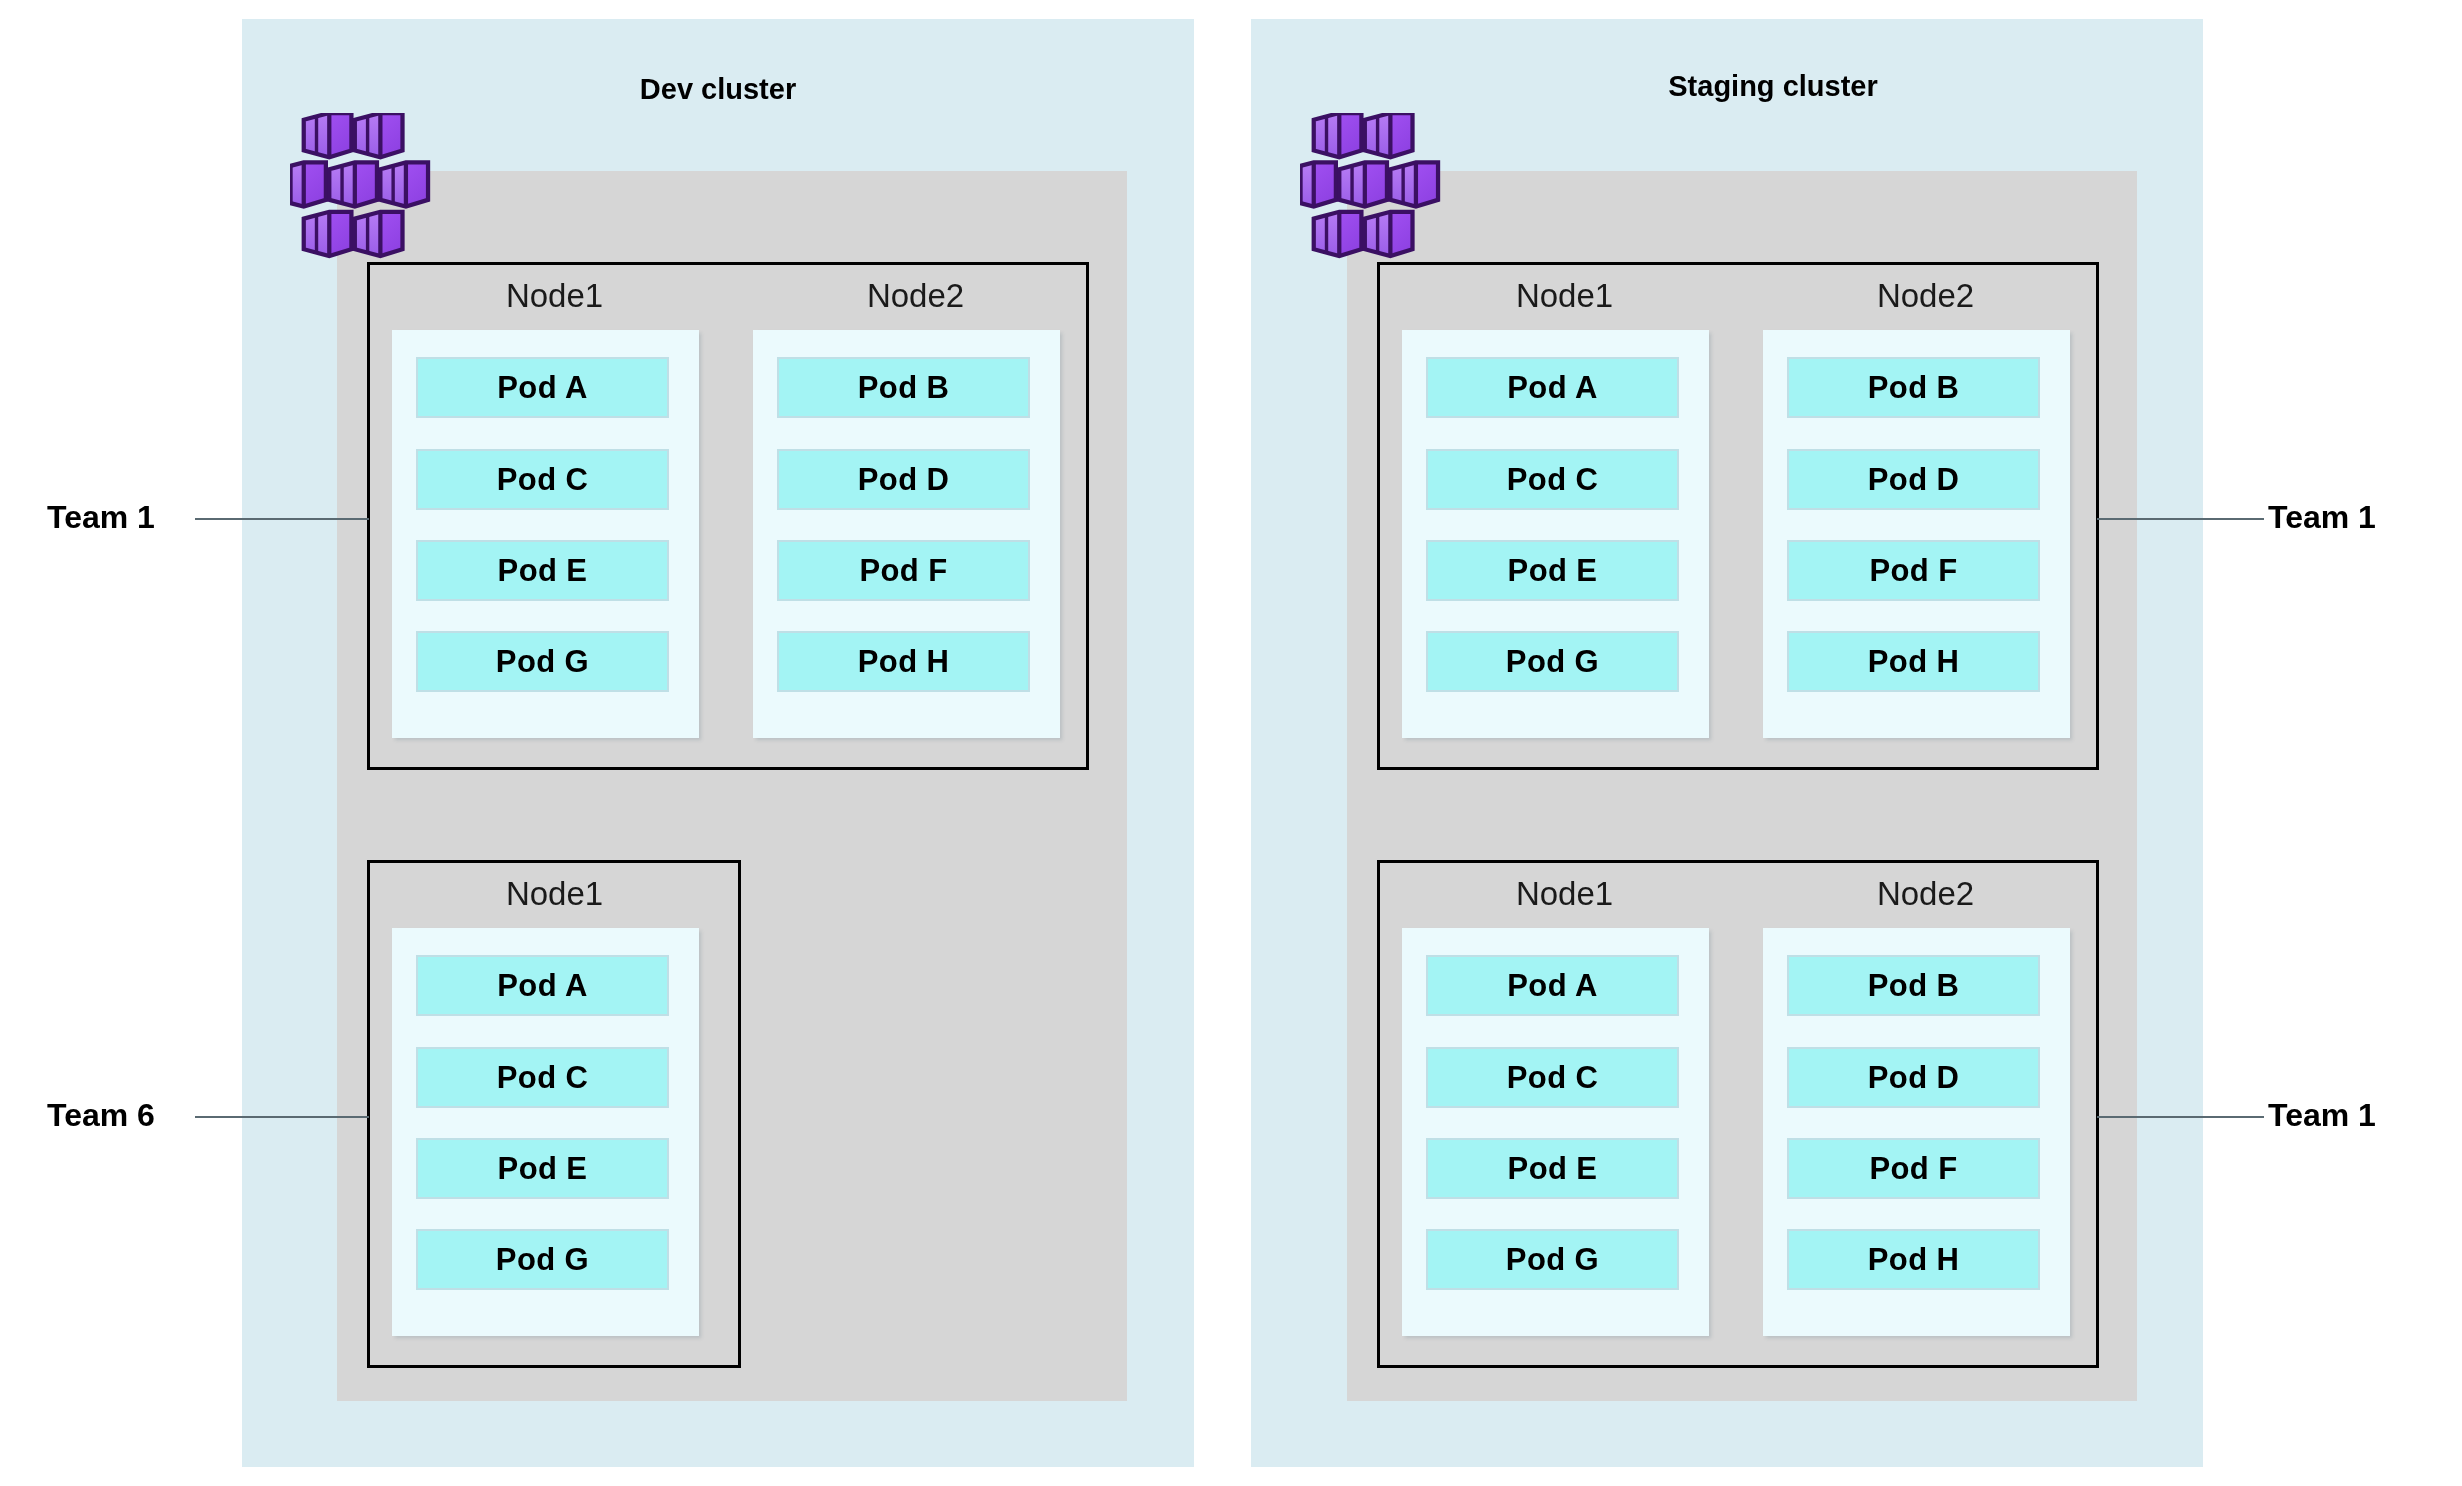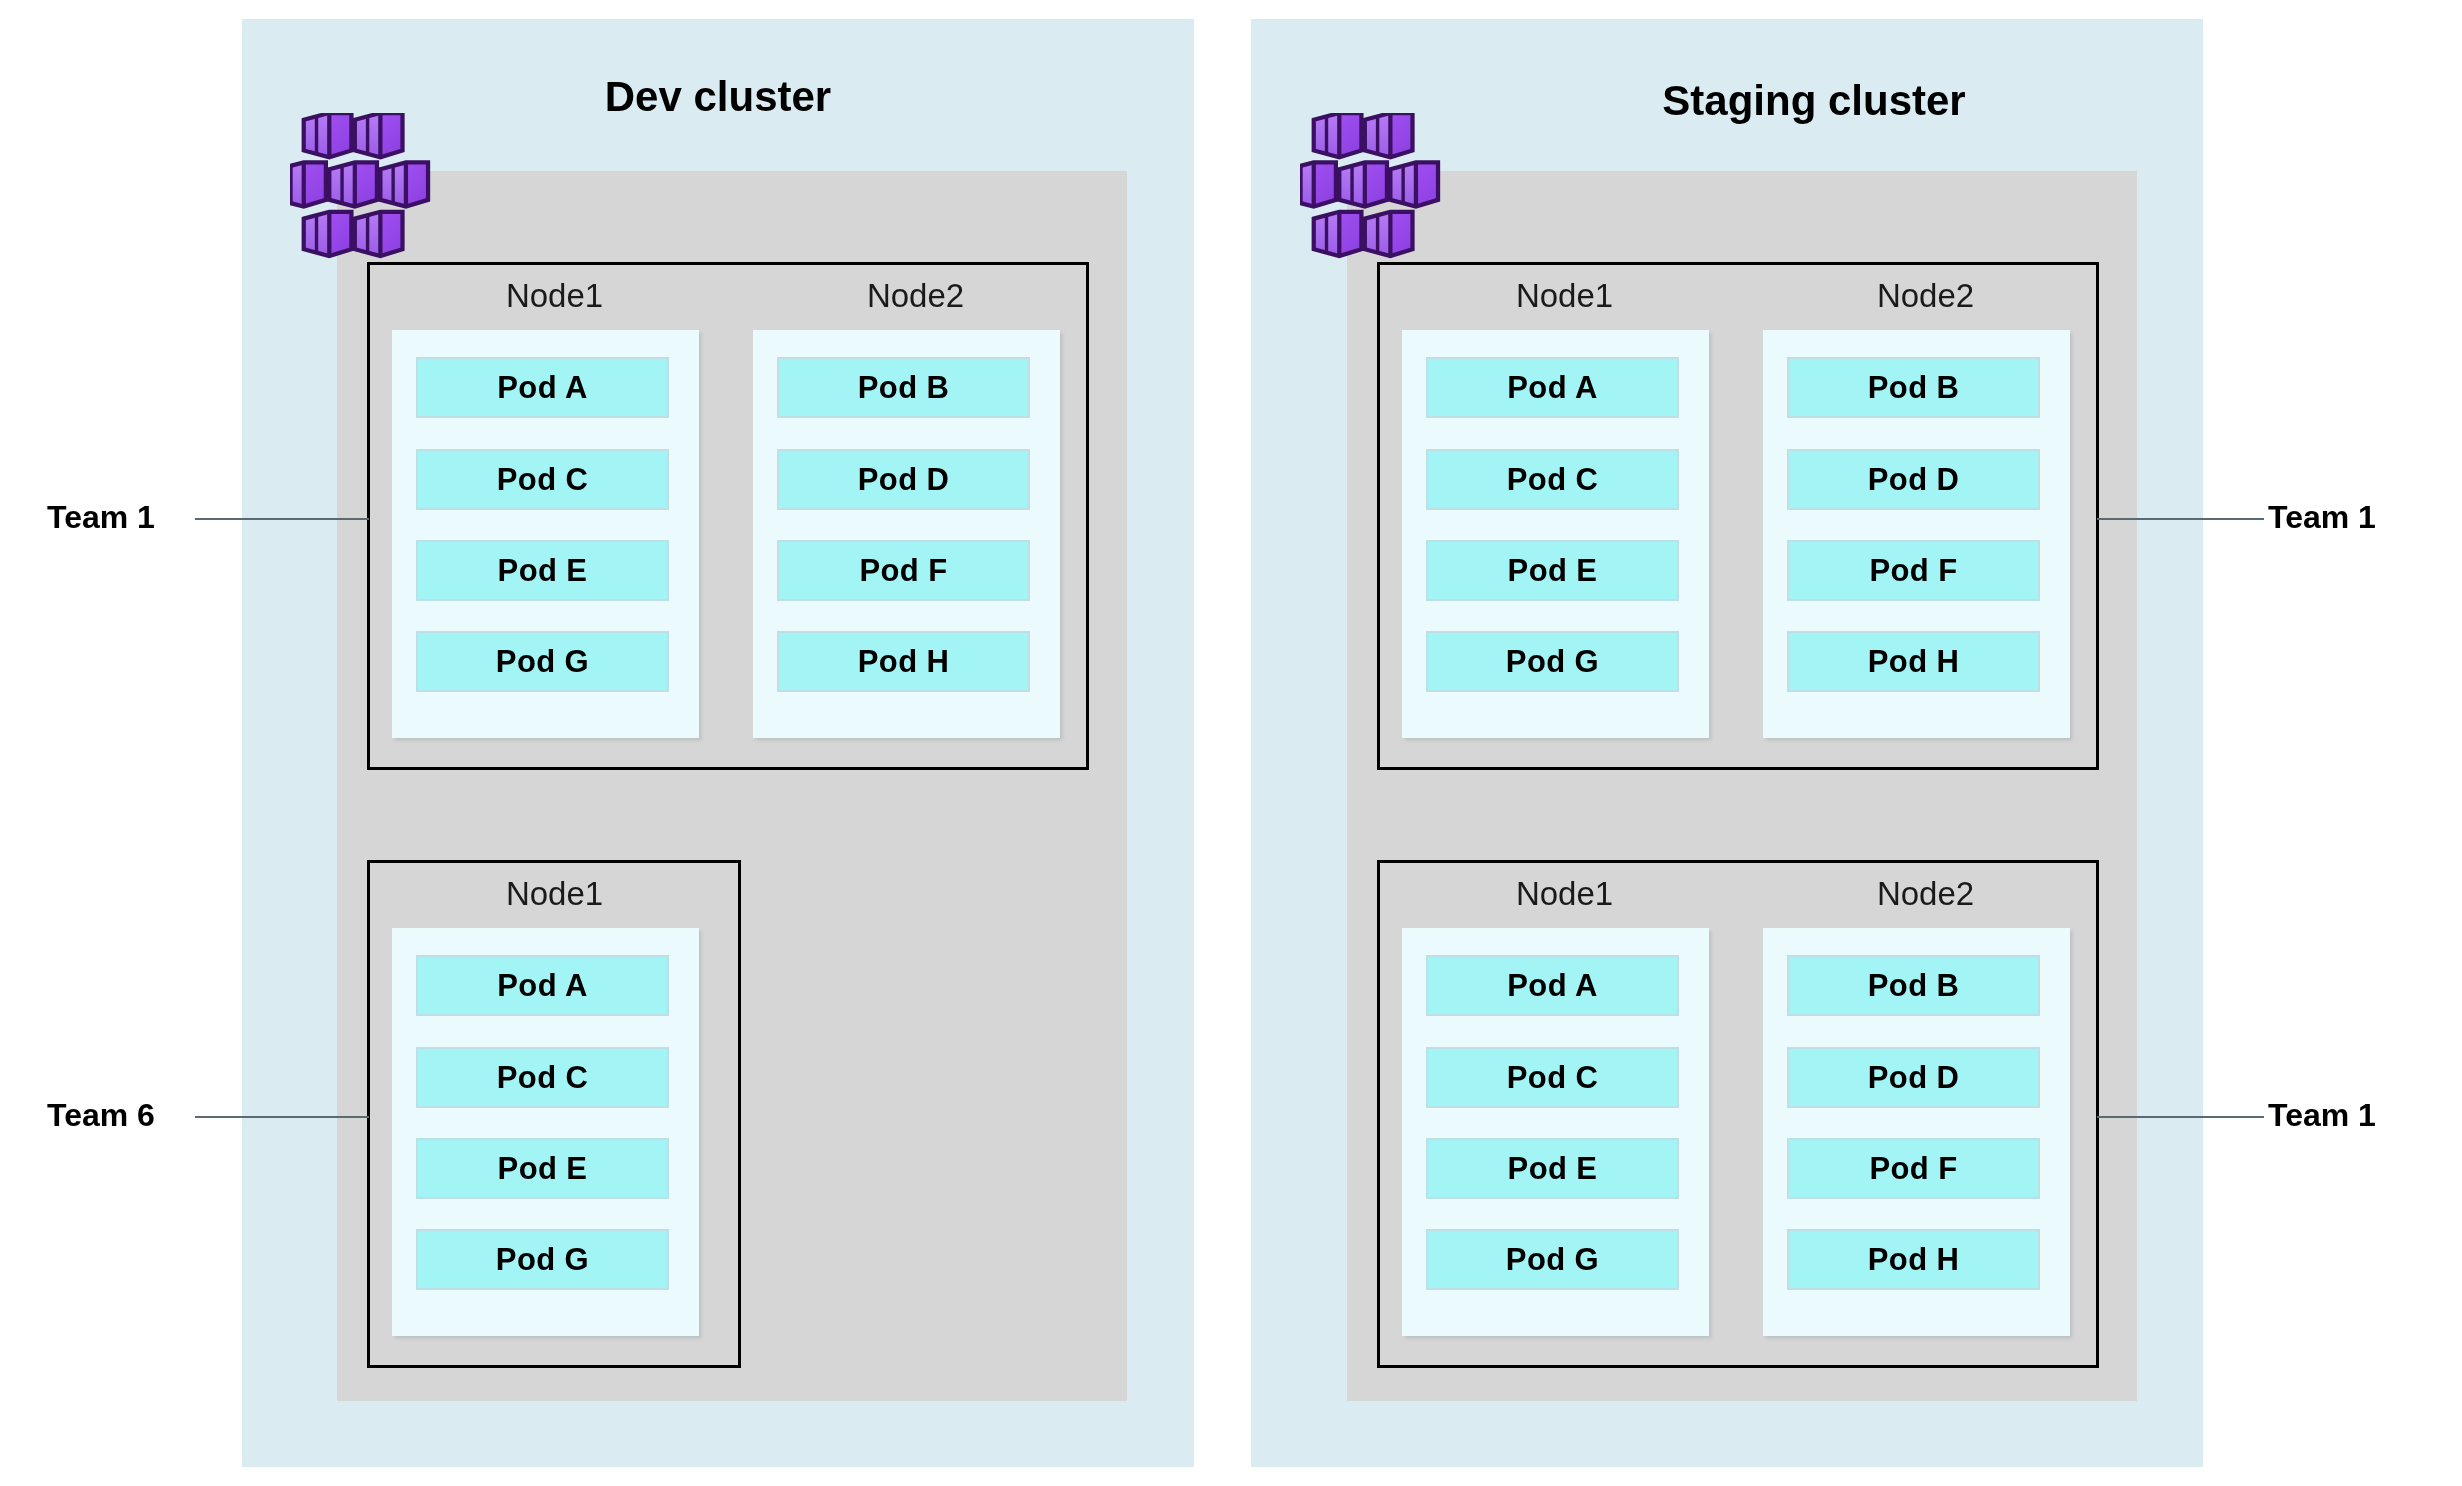--- a/index.html
+++ b/index.html
@@ -21,21 +21,21 @@
 
   
   .cluster-panel {
     position: absolute;
     background: #daecf2;
   }
   .cluster-title {
     position: absolute;
     text-align: center;
     font-weight: bold;
-    font-size: 42px;
+    font-size: 29px;
     color: #000000;
     letter-spacing: 0px;
     white-space: nowrap;
   }
 
   
   .cluster-body {
     position: absolute;
     background: #d6d6d6;
   }
@@ -178,21 +178,21 @@
         <div class="pod" style="left:24px; top:27px; width:253px; height:61px;">Pod A</div>
         <div class="pod" style="left:24px; top:119px; width:253px; height:61px;">Pod C</div>
         <div class="pod" style="left:24px; top:210px; width:253px; height:61px;">Pod E</div>
         <div class="pod" style="left:24px; top:301px; width:253px; height:61px;">Pod G</div>
       </div>
     </div>
   </div>
 
   <div class="cluster-panel" style="left:1251px; top:19px; width:952px; height:1448px;"></div>
 
-  <div class="cluster-title" style="left:1251px; top:77px; width:1044px;margin-left:41px;">Staging cluster</div>
+  <div class="cluster-title" style="left:1251px; top:70px; width:1044px;">Staging cluster</div>
 
   <div class="cluster-body" style="left:1347px; top:171px; width:790px; height:1230px;"></div>
 
   <div class="cluster-icon" style="left:1300px; top:113px;">
     <svg width="162" height="149" viewBox="0 0 190 175" xmlns="http://www.w3.org/2000/svg">
       <use href="#box" x="16" y="0"></use>
       <use href="#box" x="76" y="0"></use>
       <use href="#box" x="-14" y="58"></use>
       <use href="#box" x="46" y="58"></use>
       <use href="#box" x="106" y="58"></use>

